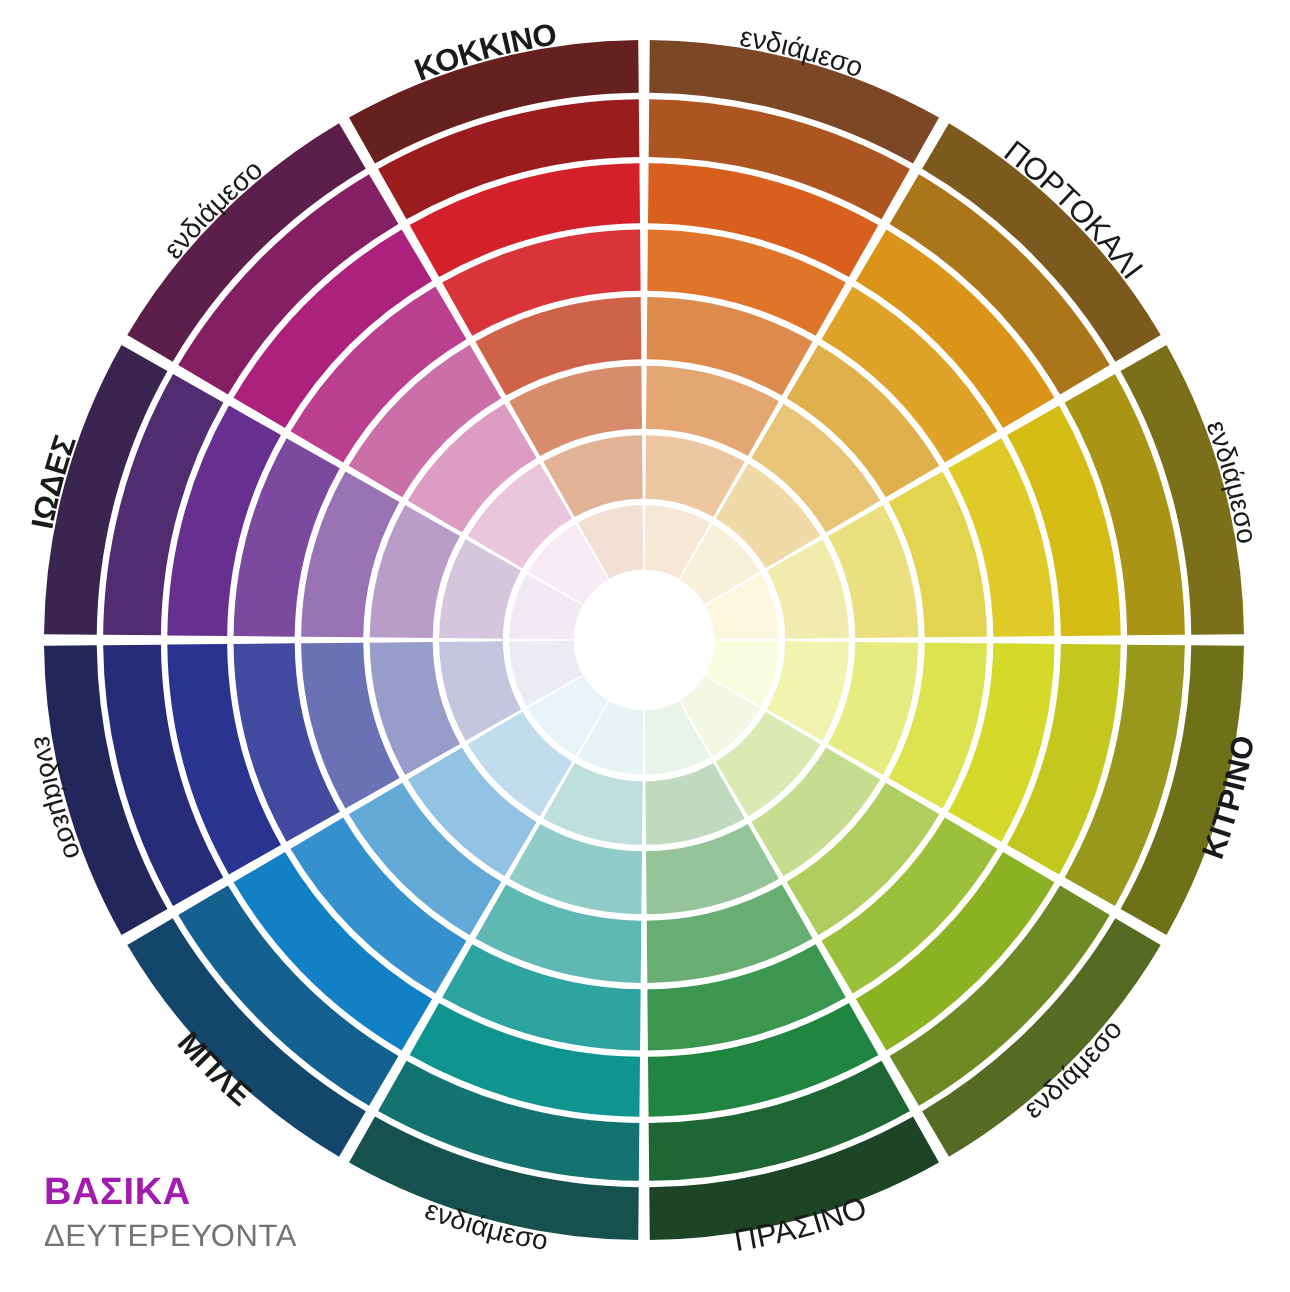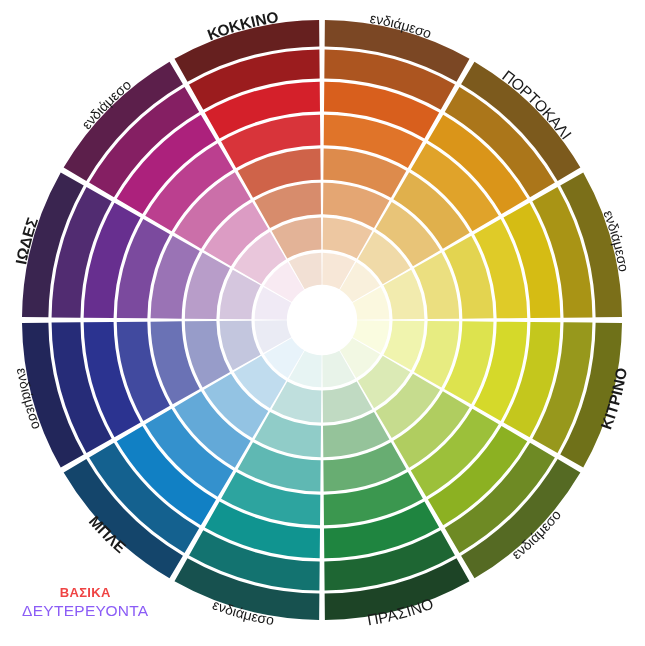--- a/index.html
+++ b/index.html
@@ -47,31 +47,30 @@
     letter-spacing: 0.2px;
   }
   #legend {
     position: absolute;
     left: 22px;
     top: 584px;
     line-height: 1.32;
     user-select: none;
   }
   #legend .legend-primary {
-    font-size: 13px;
+    font-size: 19px;
     font-weight: bold;
     letter-spacing: 0.3px;
-    color: #ef4444;
-    text-align: center;
+    color: #a21caf;
   }
   #legend .legend-secondary {
     font-size: 15.5px;
     font-weight: normal;
     letter-spacing: 0.3px;
-    color: #8b5cf6;
+    color: #737373;
   }
 </style>
 </head>
 <body>
 
 <div id="wheel-stage">
   <svg id="wheel-svg" viewBox="0 0 645 646" xmlns="http://www.w3.org/2000/svg">
     <g id="sector-layer">
         <g>
           <path d="M 174.50 58.76

